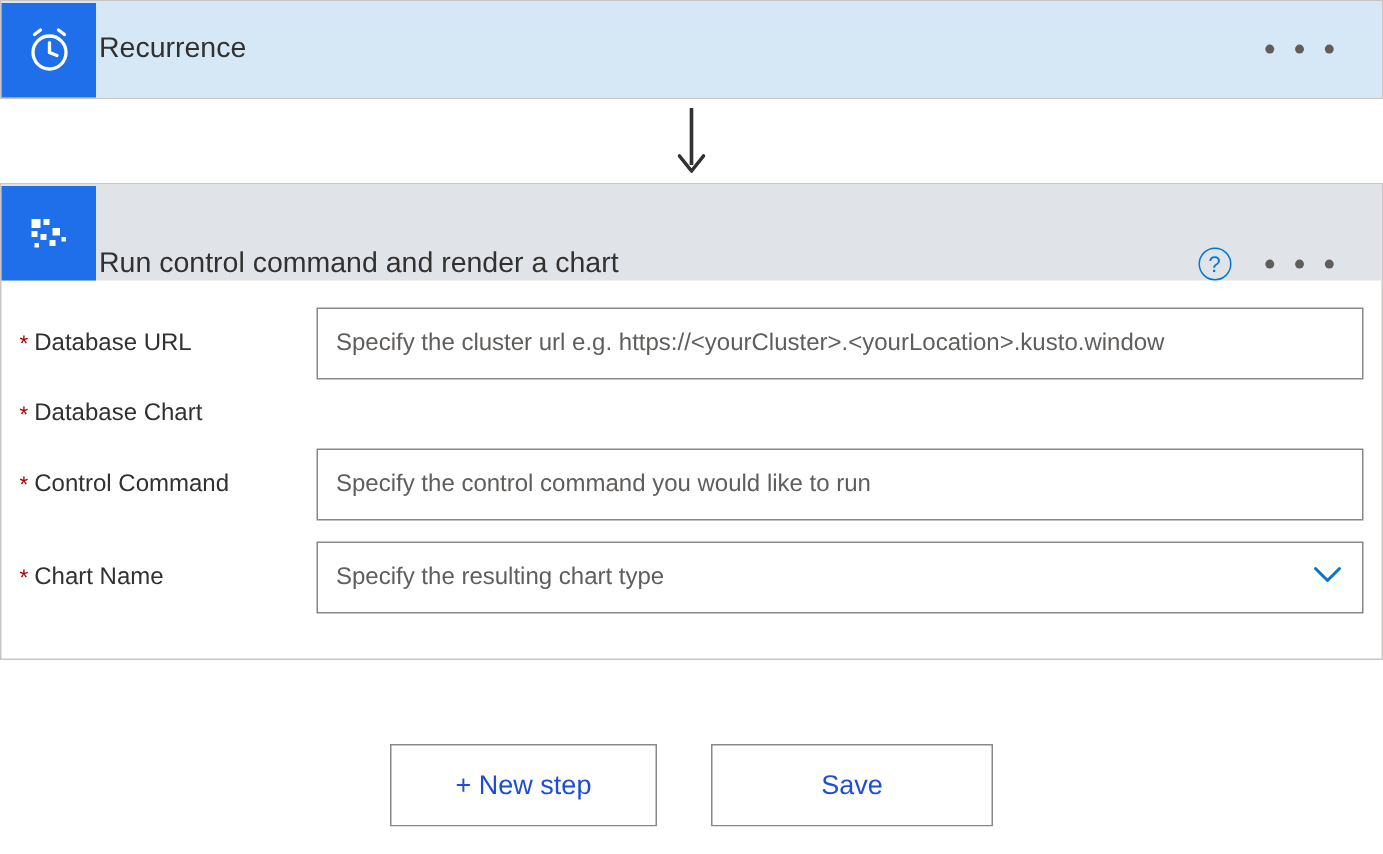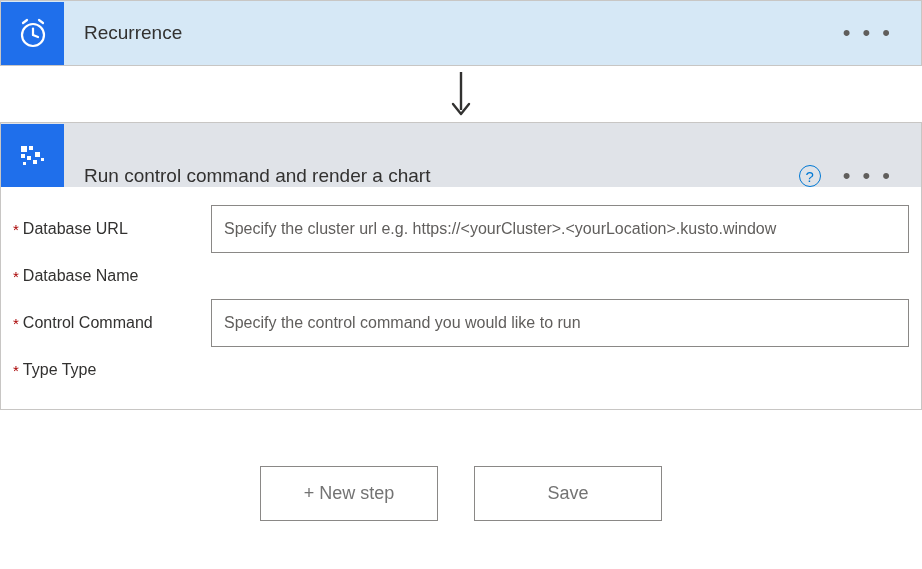--- a/index.html
+++ b/index.html
@@ -5,21 +5,21 @@
     * { box-sizing: border-box; margin: 0; padding: 0; }
     body { font-family: 'Segoe UI', Tahoma, sans-serif; background: #fff; padding: 0; }
     .container { width: 922px; }
 
     
     .step-card { border: 1px solid #c8c6c4; background: #fff; }
     .step-header { display: flex; align-items: center; height: 64px; }
     .step-icon-box { width: 63px; height: 63px; display: flex; align-items: center; justify-content: center; color: #fff; }
     .recurrence-bg { background: #1f6feb; }
     .kusto-bg { background: #1f6feb; }
-    .step-title { flex: 1; font-size: 19px; color: #323130; padding-left: 20px; }
+    .step-title { flex: 1; font-size: 19px; color: #323130; padding-left: 2px; }
     .header-actions { display: flex; align-items: center; gap: 22px; padding-right: 28px; }
     .dots { color: #605e5c; font-size: 22px; letter-spacing: 3px; line-height: 1; }
 
     .recurrence-header-bg { background: #d6e8f6; }
     .kusto-header-bg { background: #e0e3e8; align-items: flex-end; }
 
     
     .connector { display: flex; align-items: center; justify-content: center; height: 56px; }
 
     
@@ -31,21 +31,21 @@
     .form-input-wrap { flex: 1; position: relative; }
     .form-input { width: 100%; height: 48px; border: 1px solid #8a8886; font-size: 16px; color: #323130; padding: 0 12px; font-family: inherit; }
     .form-input::placeholder { color: #605e5c; }
     .select-input { padding-right: 40px; }
     .chevron { position: absolute; right: 14px; top: 50%; transform: translateY(-50%); pointer-events: none; }
 
     .help-icon { color: #0078d4; width: 22px; height: 22px; border: 1.5px solid #0078d4; border-radius: 50%; display: flex; align-items: center; justify-content: center; font-size: 15px; }
 
     
     .footer { display: flex; justify-content: center; gap: 36px; margin-top: 56px; }
-    .footer-btn { border: 1px solid #8a8886; background: #fff; font-size: 18px; color: #737373; padding: 16px 0; cursor: pointer; font-family: inherit; }
+    .footer-btn { border: 1px solid #8a8886; background: #fff; font-size: 18px; color: #1d4ed8; padding: 16px 0; cursor: pointer; font-family: inherit; }
     .new-step-btn { width: 178px; }
     .save-btn { width: 188px; }
   </style>
 </head>
 <body>
 
 <div class="container">
 
   <div class="step-card">
     <div class="step-header recurrence-header-bg">
@@ -101,38 +101,46 @@
           <span>Database URL</span>
         </div>
         <div class="form-input-wrap">
           <input class="form-input" type="text" placeholder="Specify the cluster url e.g. https://&lt;yourCluster&gt;.&lt;yourLocation&gt;.kusto.window" style="">
         </div>
       </div>
 
       <div class="form-row">
         <div class="form-label">
           <span class="req">*</span>
-          <span>Database Name</span>
+          <span>Database Chart</span>
         </div>
       </div>
 
       <div class="form-row">
         <div class="form-label">
           <span class="req">*</span>
           <span>Control Command</span>
         </div>
         <div class="form-input-wrap">
           <input class="form-input" type="text" placeholder="Specify the control command you would like to run" style="">
         </div>
       </div>
 
       <div class="form-row">
         <div class="form-label">
           <span class="req">*</span>
-          <span>Type Type</span>
+          <span>Chart Name</span>
+        </div>
+        <div class="form-input-wrap">
+          <input class="form-input select-input" type="text" readonly="" placeholder="Specify the resulting chart type" style="">
+          <span class="chevron">
+            <svg width="20" height="12" viewBox="0 0 20 12">
+              <path d="M2 2 L10 10 L18 2" fill="none" stroke="#0078d4" stroke-width="2" stroke-linecap="round" stroke-linejoin="round"></path>
+            </svg>
+          </span>
         </div>
       </div>
 
     </div>
   </div>
 
   <div class="footer">
     <button class="footer-btn new-step-btn">+ New step</button>
     <button class="footer-btn save-btn">Save</button>
   </div>

